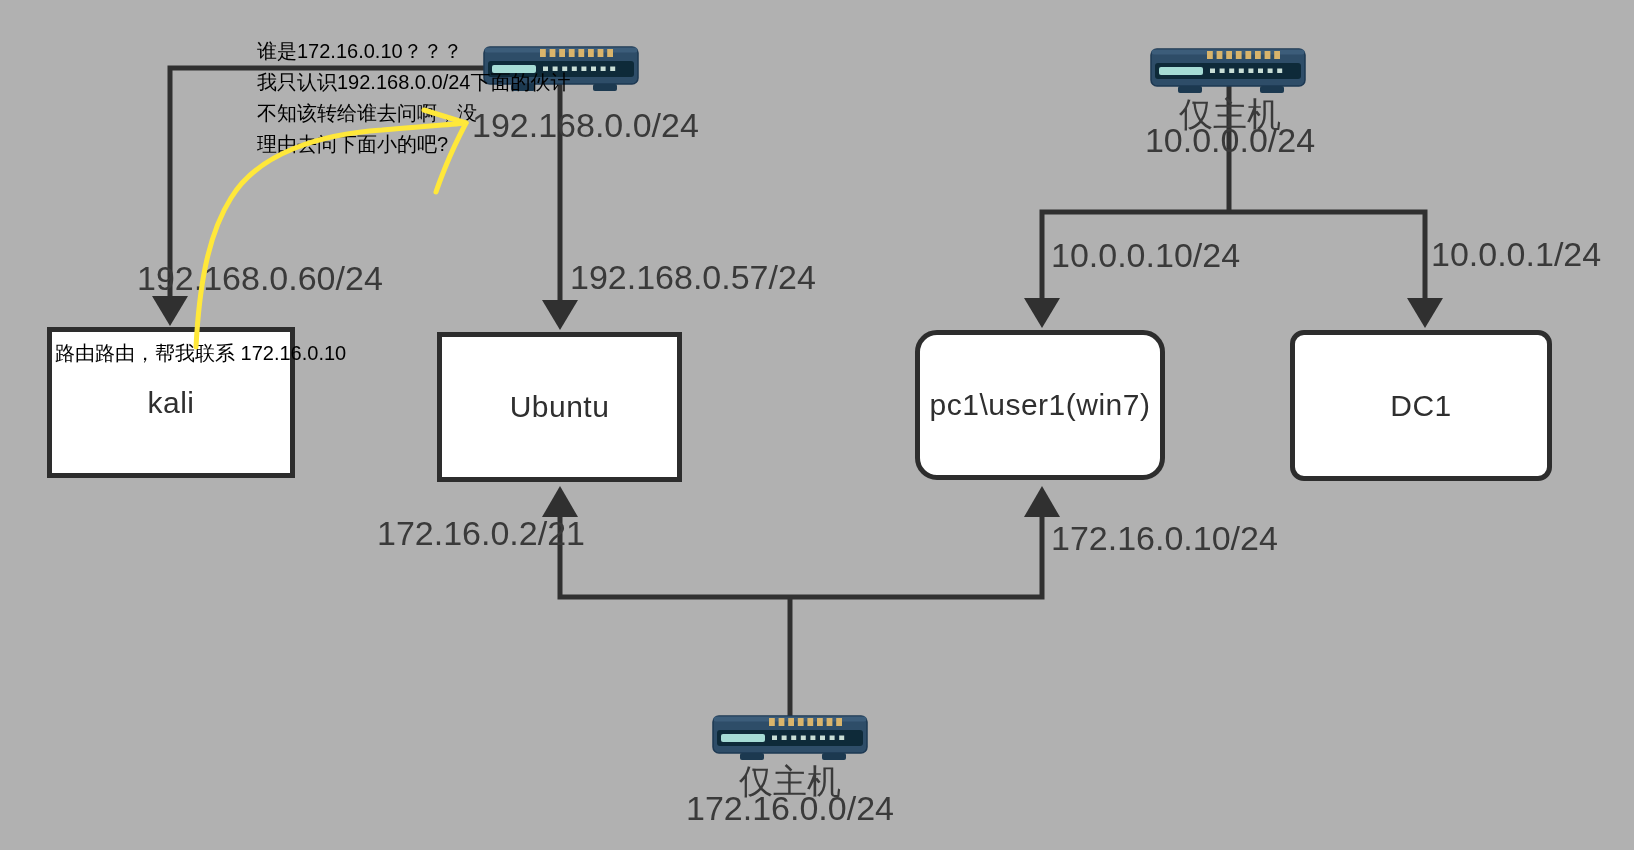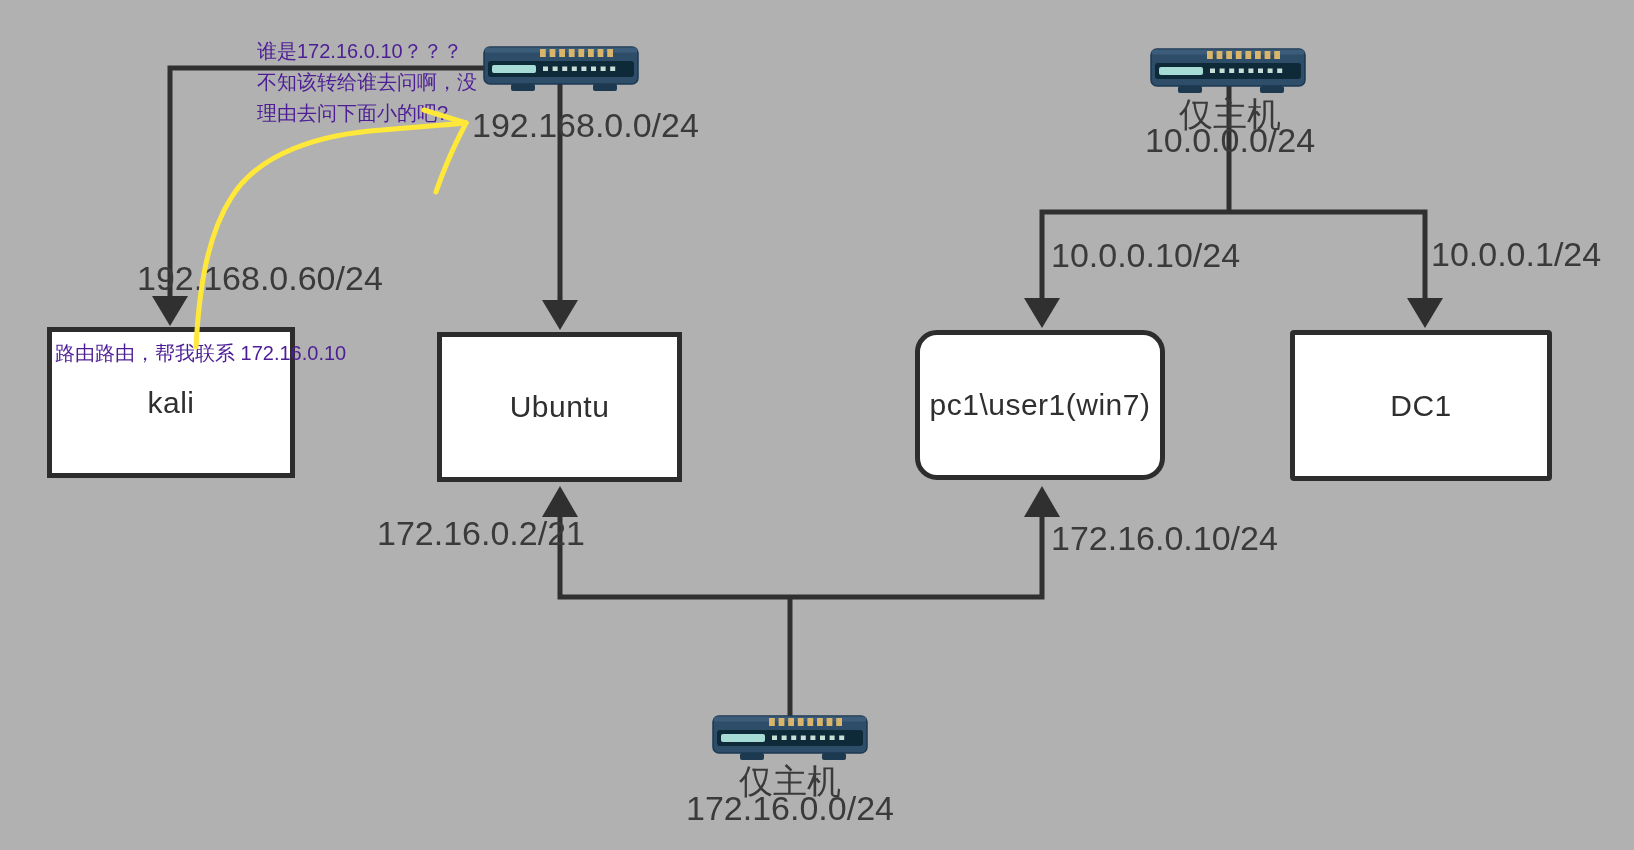--- a/index.html
+++ b/index.html
@@ -21,39 +21,39 @@
     box-sizing:border-box;
     display:flex;align-items:center;justify-content:center;
     z-index:2;
   }
   .node .node-label{
     font-size:30px;color:#2f2f2f;letter-spacing:0.5px;
   }
   .node-kali  {left:47px;  top:327px; width:248px; height:151px;}
   .node-ubuntu{left:437px; top:332px; width:245px; height:150px;}
   .node-pc1   {left:915px; top:330px; width:250px; height:150px; border-radius:22px;}
-  .node-dc1   {left:1290px;top:330px; width:262px; height:151px; border-radius:4px;}
+  .node-dc1   {left:1290px;top:330px; width:262px; height:151px; border-radius:14px;}
 
   
   .switch{position:absolute;width:156px;height:46px;z-index:3;}
   .sw1{left:483px;top:46px;}
   .sw2{left:1150px;top:48px;}
   .sw3{left:712px;top:715px;}
 
   
   .iplabel{
     position:absolute;z-index:3;
     font-size:34px;color:#3a3a3a;white-space:nowrap;
   }
   .centered{transform:translateX(-50%);}
 
   
   .red-note{
     position:absolute;z-index:4;
-    color:#4c1d95;font-size:20px;line-height:31px;white-space:nowrap;
+    color:#000000;font-size:20px;line-height:31px;white-space:nowrap;
   }
   .red-block{left:257px;top:36px;}
   .kali-plea{left:55px;top:338px;}
   .z4{z-index:4;}
 </style>
 </head>
 <body>
 
 <div class="canvas">
 
@@ -128,31 +128,33 @@
     </svg>
   <svg class="switch sw2" viewBox="0 0 156 46">
       <use href="#sw-sym"></use>
     </svg>
   <svg class="switch sw3" viewBox="0 0 156 46">
       <use href="#sw-sym"></use>
     </svg>
 
   <div class="iplabel" style="left:472px;top:106px">192.168.0.0/24</div>
   <div class="iplabel" style="left:137px;top:259px">192.168.0.60/24</div>
+  <div class="iplabel" style="left:570px;top:258px">192.168.0.57/24</div>
   <div class="iplabel centered" style="left:1230px;top:92px">仅主机</div>
   <div class="iplabel centered" style="left:1230px;top:121px">10.0.0.0/24</div>
   <div class="iplabel" style="left:1051px;top:236px">10.0.0.10/24</div>
   <div class="iplabel" style="left:1431px;top:235px">10.0.0.1/24</div>
   <div class="iplabel" style="left:377px;top:514px">172.16.0.2/21</div>
   <div class="iplabel" style="left:1051px;top:519px">172.16.0.10/24</div>
   <div class="iplabel centered" style="left:790px;top:759px">仅主机</div>
   <div class="iplabel centered" style="left:790px;top:789px">172.16.0.0/24</div>
 
   <div class="red-note red-block">
     <div>谁是172.16.0.10？？？</div>
+    <div>我只认识192.168.0.0/24下面的伙计</div>
     <div>不知该转给谁去问啊，没</div>
     <div>理由去问下面小的吧?</div>
   </div>
   <div class="red-note kali-plea">路由路由，帮我联系 172.16.0.10</div>
 
   <svg class="layer z4" viewBox="0 0 1634 850">
     <g stroke="#ffe83a" stroke-width="5" fill="none" stroke-linecap="round" stroke-linejoin="round">
       <path d="M 196 347 C 199 290 207 236 231 198 C 259 152 322 134 382 130 C 414 127 446 125 466 123"></path>
       <path d="M 424 110 L 466 123"></path>
       <path d="M 466 123 C 456 142 449 158 445 168 C 441 178 438 186 436 192"></path>

